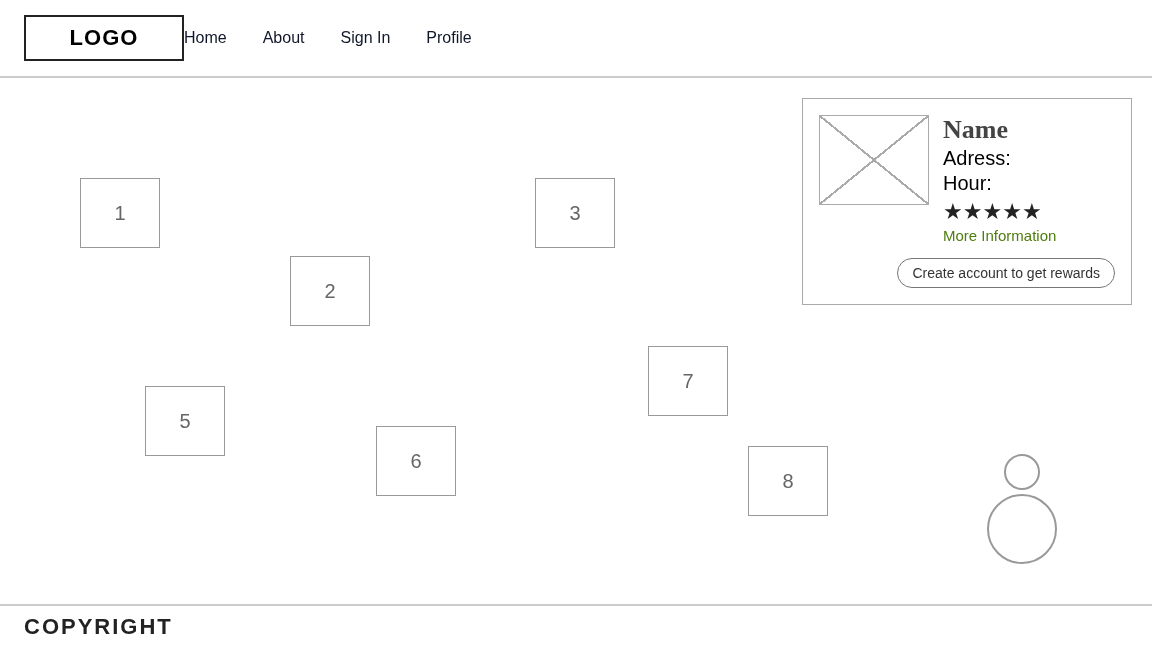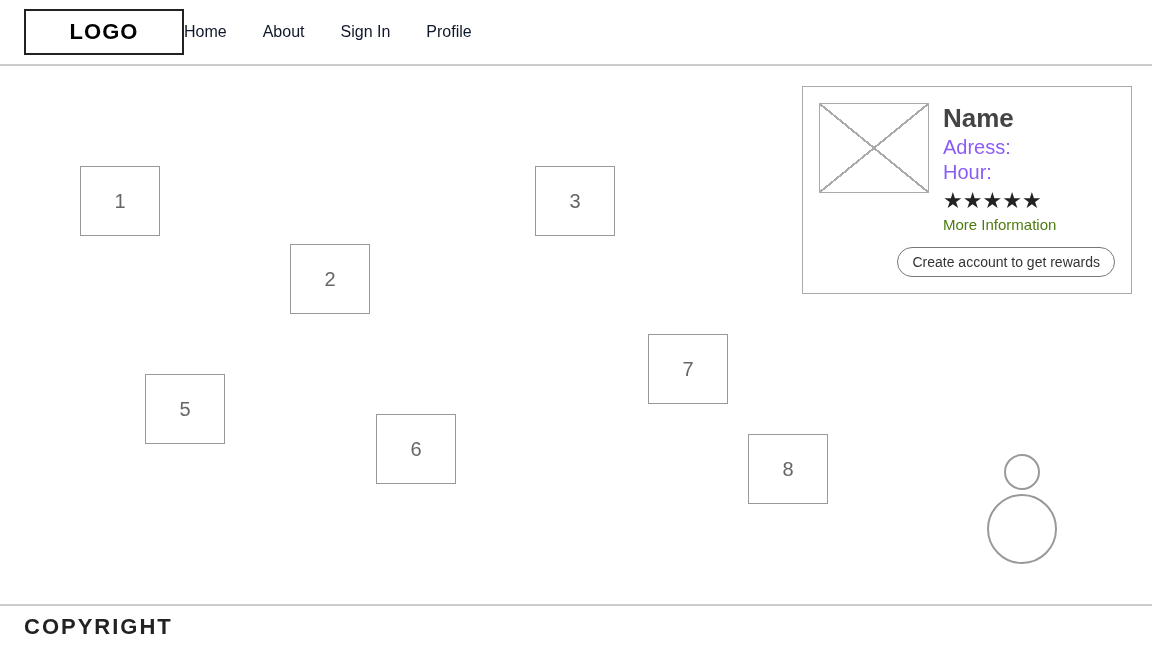--- a/index.html
+++ b/index.html
@@ -12,21 +12,21 @@
       display: flex;
       flex-direction: column;
     }
 
     
     .header {
       display: flex;
       align-items: center;
       border-bottom: 2px solid #ccc;
       padding: 0 24px;
-      height: 66px;
+      height: 78px;
       flex-shrink: 0;
       background: #fff;
     }
     .logo-box {
       border: 2px solid #222;
       padding: 8px 24px;
       font-size: 22px;
       font-weight: bold;
       letter-spacing: 1px;
       min-width: 160px;
@@ -120,24 +120,25 @@
       background: linear-gradient(to bottom right, transparent calc(50% - 1px), #aaa calc(50% - 1px), #aaa calc(50% + 1px), transparent calc(50% + 1px));
     }
     .image-placeholder::after {
       background: linear-gradient(to top right, transparent calc(50% - 1px), #aaa calc(50% - 1px), #aaa calc(50% + 1px), transparent calc(50% + 1px));
     }
     .info-text { flex: 1; }
     .info-name {
       font-size: 26px;
       font-weight: bold;
       color: #444;
+      font-family: Liberation Serif, serif;
     }
     .info-address, .info-hour {
       font-size: 20px;
-      color: #8b5cf6;
+      color: #000000;
       margin-top: 2px;
     }
     .stars {
       font-size: 22px;
       color: #222;
       margin-top: 4px;
     }
     .more-info {
       font-size: 15px;
       color: #4d7c0f;

